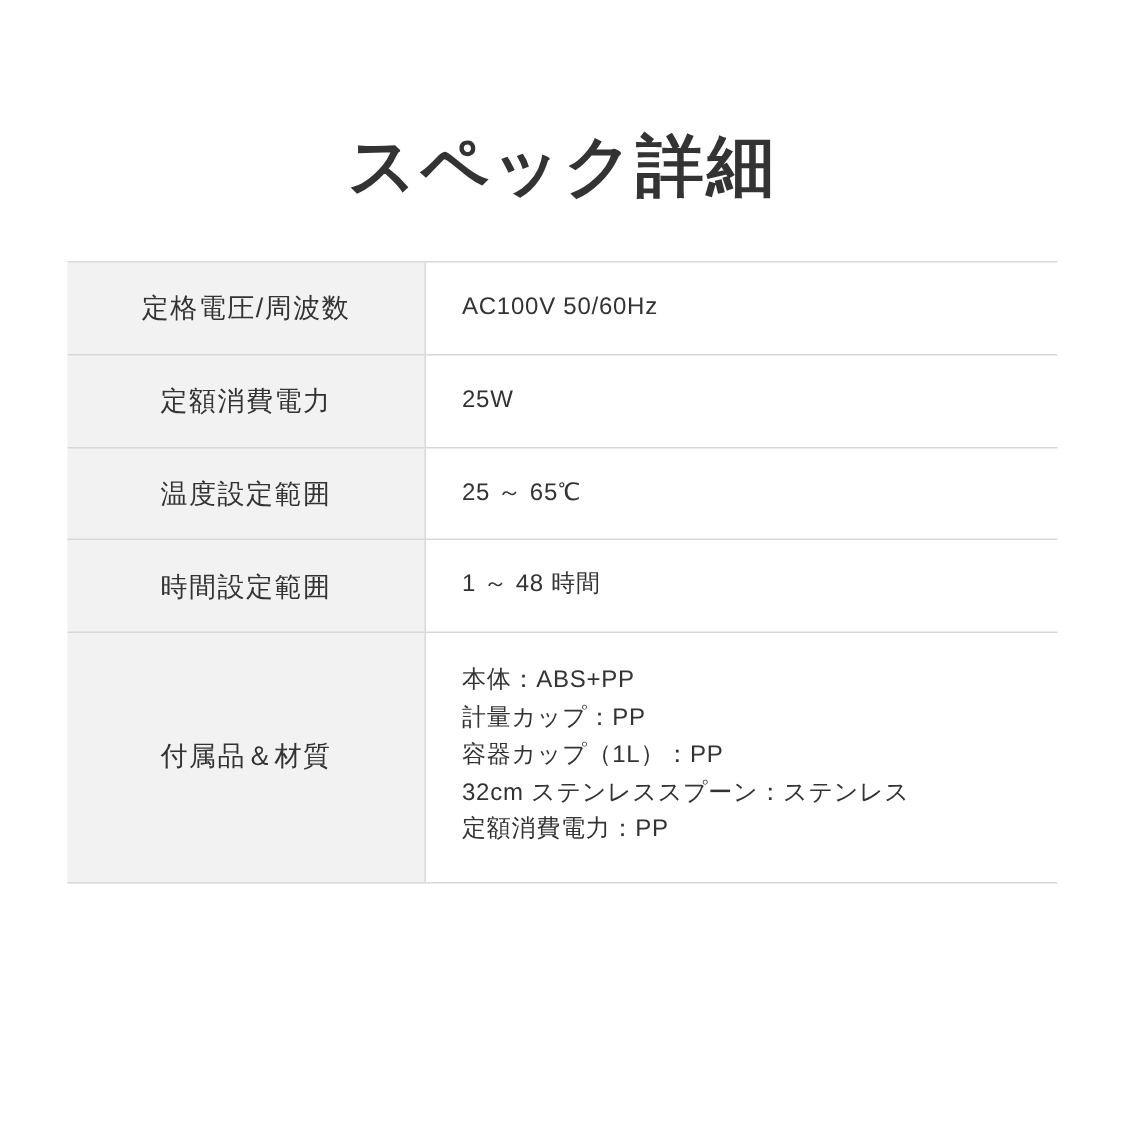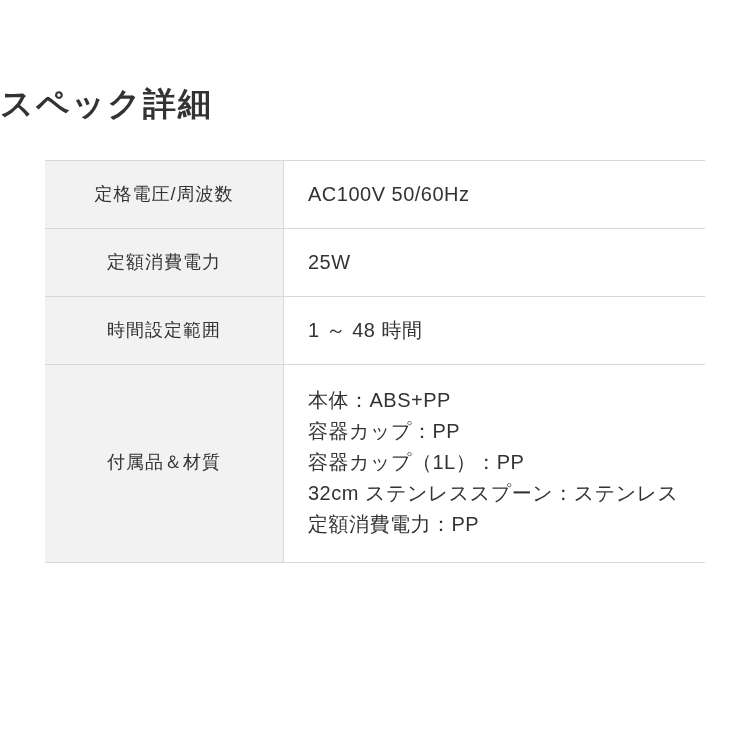--- a/index.html
+++ b/index.html
@@ -14,22 +14,22 @@
     color: #3a3a3a;
     overflow: hidden;
   }
   .page {
     position: relative;
     width: 750px;
     height: 751px;
     box-sizing: border-box;
   }
   .title {
-    text-align: left;
-    font-size: 33px;
+    text-align: center;
+    font-size: 45px;
     font-weight: bold;
     letter-spacing: 2px;
     color: #333333;
     margin: 0;
     padding-top: 84px;
     padding-bottom: 0;
     line-height: 1.2;
   }
   .spec-table {
     width: 660px;
@@ -49,21 +49,21 @@
     font-weight: normal;
     font-size: 18px;
     color: #333333;
     text-align: center;
     vertical-align: middle;
     padding: 18px 10px;
     letter-spacing: 1px;
     border-right: 1px solid #d8d8d8;
   }
   .spec-table td {
-    font-size: 20px;
+    font-size: 16px;
     color: #333333;
     text-align: left;
     vertical-align: middle;
     padding: 18px 0 18px 24px;
     letter-spacing: 0.5px;
     line-height: 1.55;
   }
   .spec-table tr.multi th,
   .spec-table tr.multi td {
     padding-top: 20px;
@@ -84,28 +84,32 @@
     <tbody>
       <tr>
         <th>定格電圧/周波数</th>
         <td>AC100V 50/60Hz</td>
       </tr>
       <tr>
         <th>定額消費電力</th>
         <td>25W</td>
       </tr>
       <tr>
+        <th>温度設定範囲</th>
+        <td>25 ～ 65℃</td>
+      </tr>
+      <tr>
         <th>時間設定範囲</th>
         <td>1 ～ 48 時間</td>
       </tr>
       <tr class="multi">
         <th>付属品＆材質</th>
         <td class="multiline-cell">
           <div>本体：ABS+PP</div>
-          <div>容器カップ：PP</div>
+          <div>計量カップ：PP</div>
           <div>容器カップ（1L）：PP</div>
           <div>32cm ステンレススプーン：ステンレス</div>
           <div>定額消費電力：PP</div>
         </td>
       </tr>
     </tbody>
   </table>
 
 </div>
 

